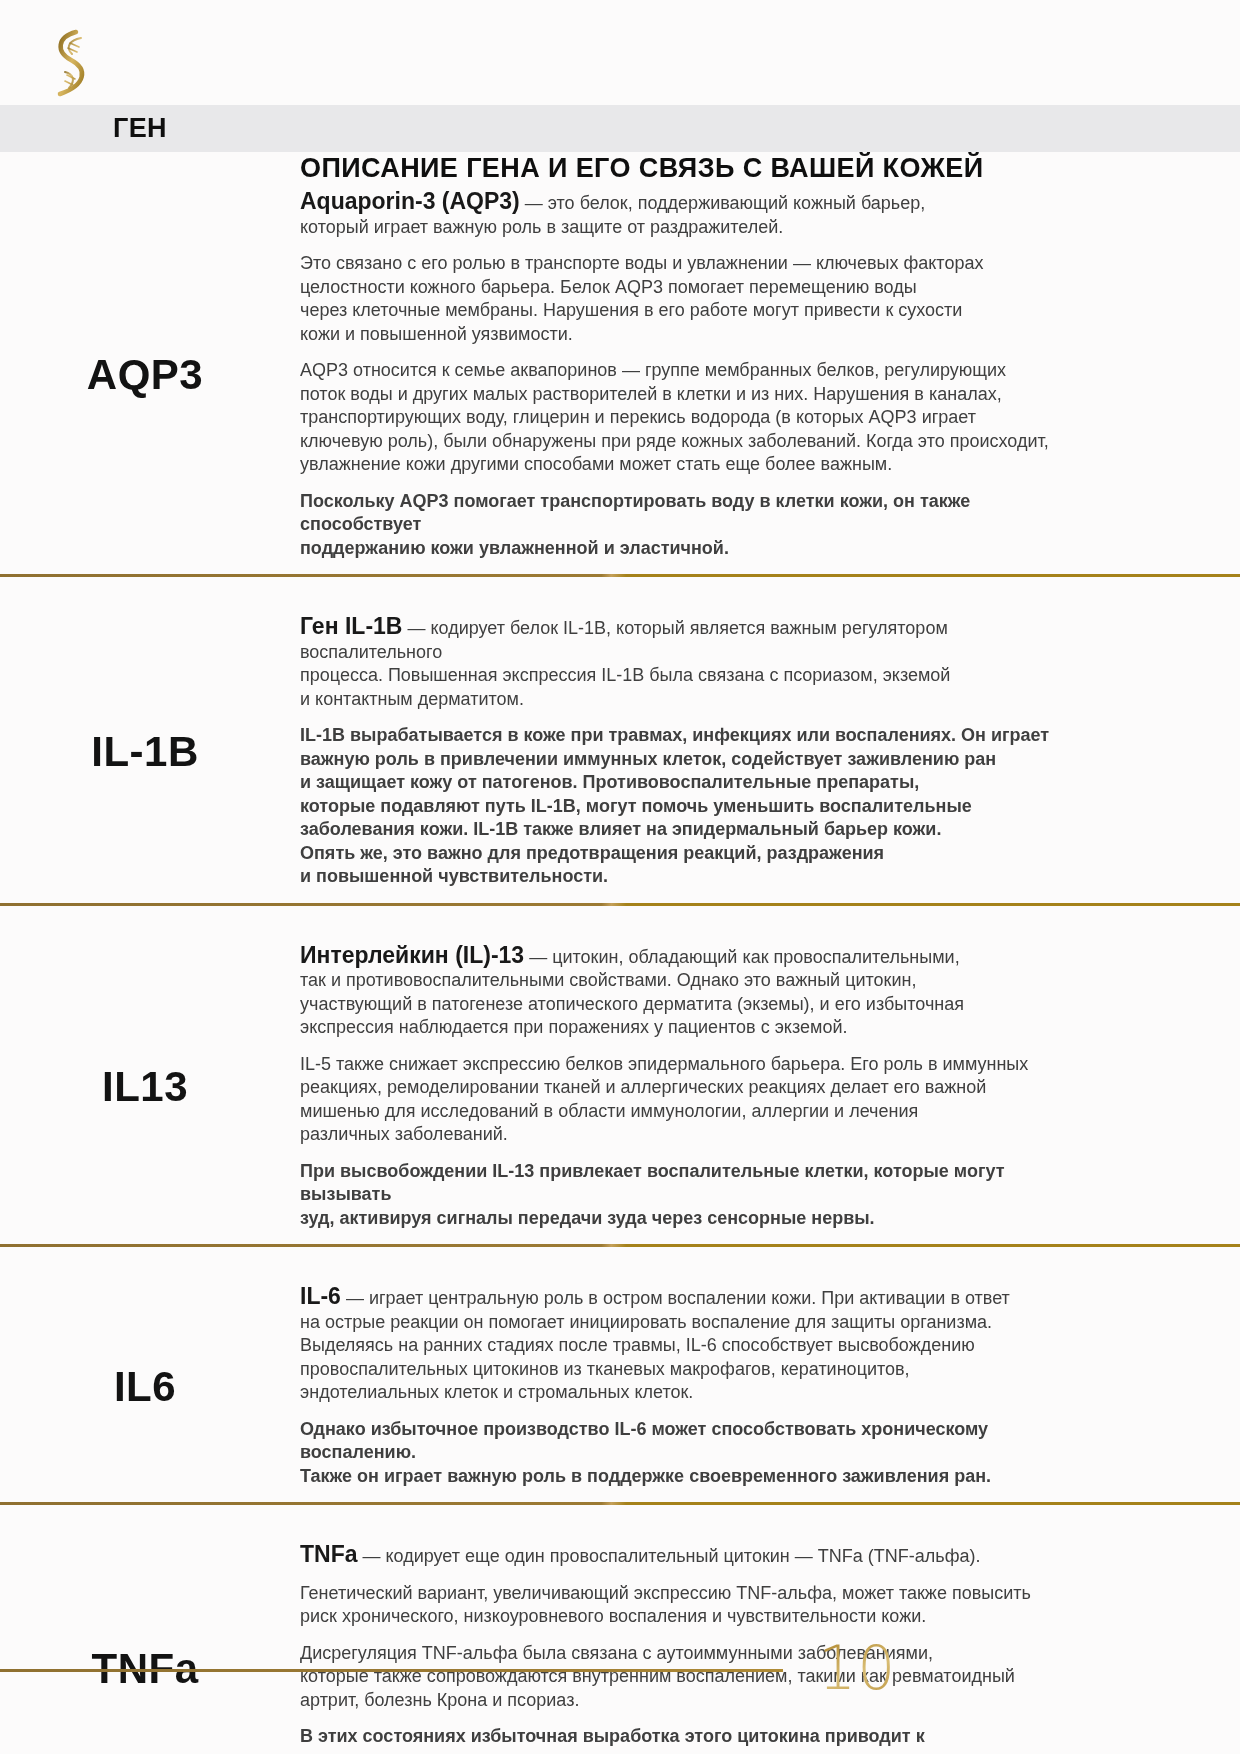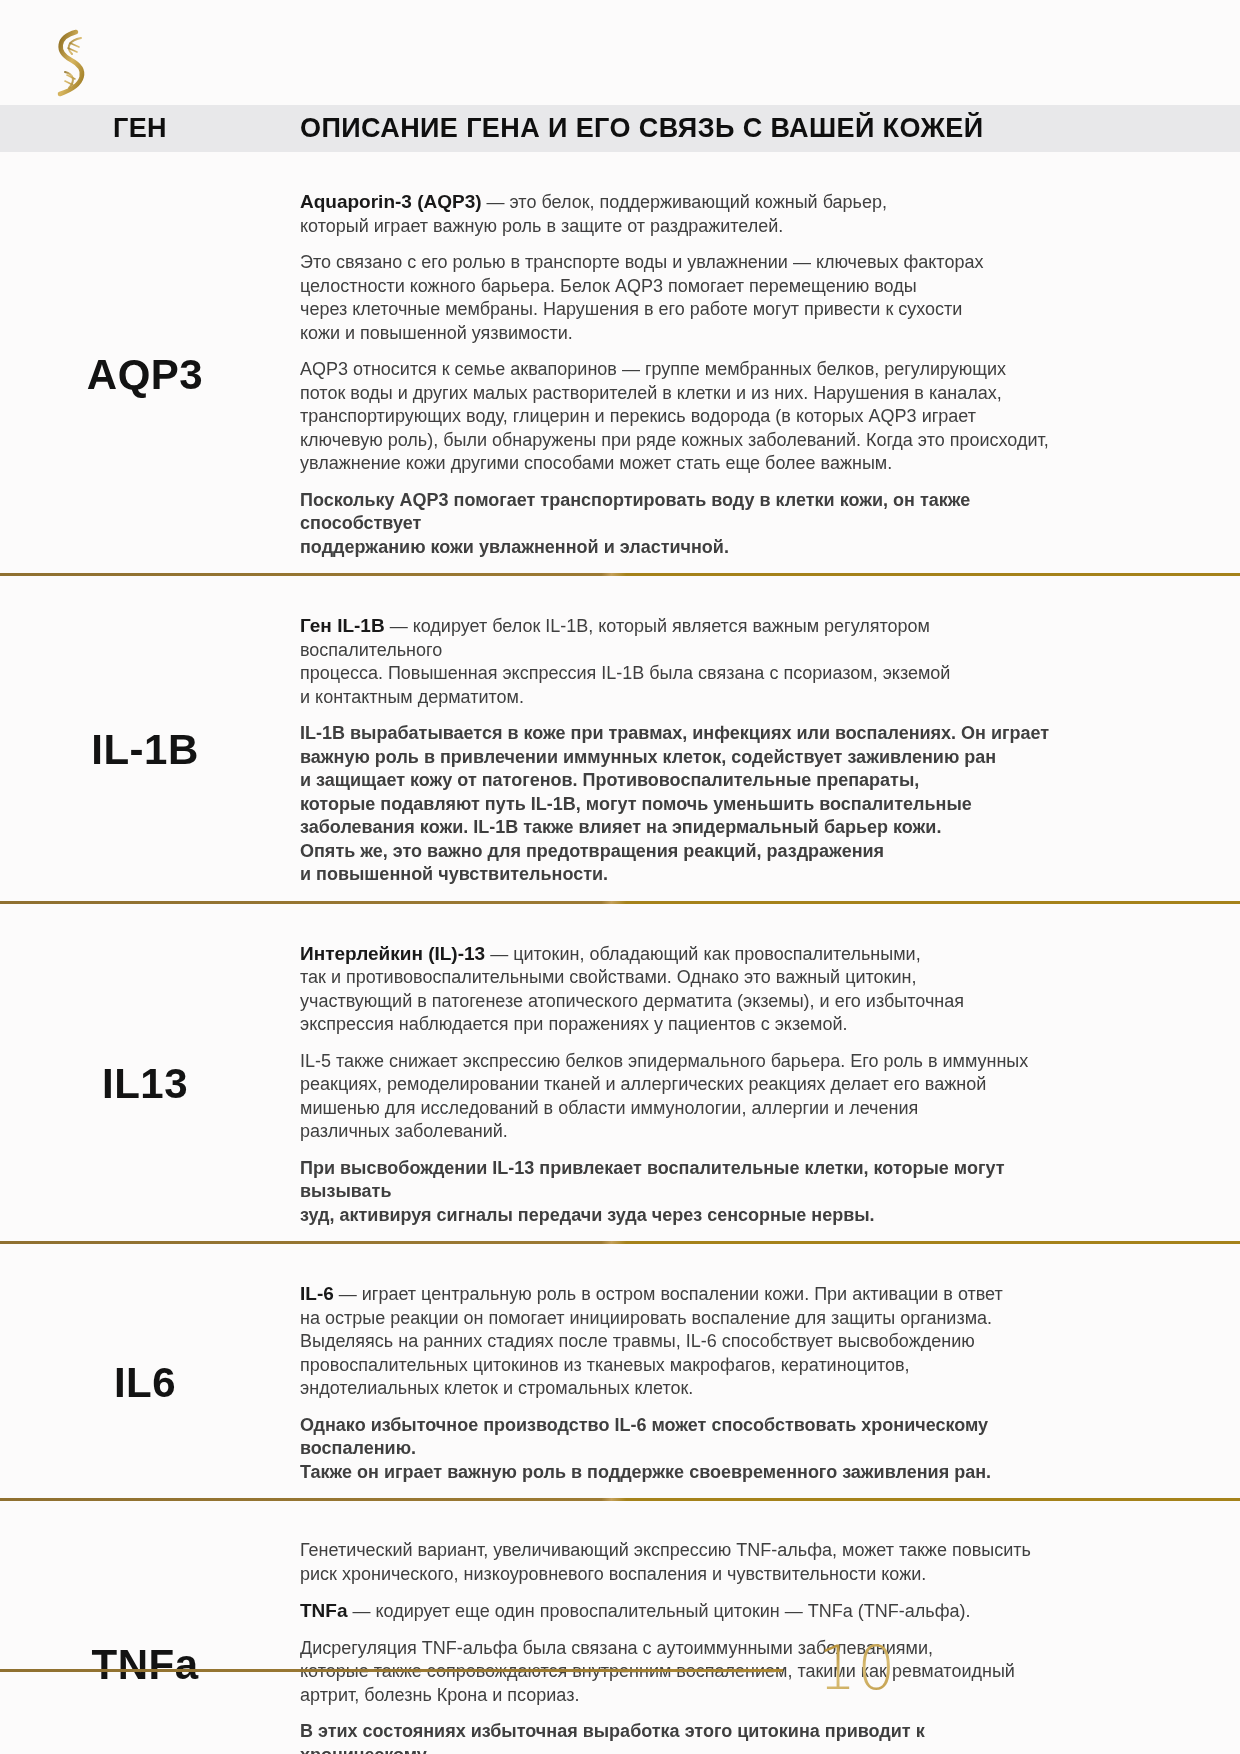--- a/index.html
+++ b/index.html
@@ -22,21 +22,21 @@
   .header-band{
     position:absolute;left:0;top:105px;width:1240px;height:47px;
     background:#e8e8ea;
   }
   .header-band .col-gene,
   .header-band .col-desc{
     position:absolute;top:0;height:47px;line-height:47px;
     font-weight:700;font-size:27px;color:#0f0f0f;letter-spacing:.4px;
   }
   .header-band .col-gene{left:113px;}
-  .header-band .col-desc{left:300px;}
+  .header-band .col-desc{left:300px;margin-top:40px;}
   
   .gene-table{position:absolute;left:0;top:152px;width:1240px;}
   .row{
     display:flex;
     box-sizing:border-box;
     padding:38px 0 14px 0;
   }
   .gene-col{
     width:290px;flex:0 0 290px;
     display:flex;align-items:center;justify-content:center;
@@ -47,21 +47,21 @@
   .desc-col{
     width:750px;flex:0 0 750px;margin-left:10px;
   }
   .para{
     margin:0 0 13px 0;
     font-size:18px;line-height:23.5px;color:#3f3f3f;
     white-space:pre-line;
   }
   .para:last-child{margin-bottom:0;font-weight:bold;}
   .lead{
-    font-weight:700;font-size:19px;color:#191919;
+    font-weight:700;font-size:23px;color:#191919;
   }
   .divider{
     width:1240px;height:3px;
     background:linear-gradient(100deg,#8f7030 0%,#9c7a33 48.5%,#c4a05a 49.3%,#a5821a 50.5%,#a5821a 100%);
   }
   
   .row-aqp3{min-height:404px;}
   .row-il1b{min-height:283px;}
   .row-il13{min-height:311px;}
   .row-il6{min-height:223px;}
@@ -183,23 +183,23 @@
 Также он играет важную роль в поддержке своевременного заживления ран.</span></p>
       </div>
     </section>
     <div class="divider"></div>
 
     <section class="row row-tnfa">
       <div class="gene-col">
         <span class="gene-label">TNFa</span>
       </div>
       <div class="desc-col">
+        <p class="para"><b class="lead">TNFa</b><span> — кодирует еще один провоспалительный цитокин — TNFa (TNF-альфа).</span></p>
         <p class="para"><span>Генетический вариант, увеличивающий экспрессию TNF-альфа, может также повысить
 риск хронического, низкоуровневого воспаления и чувствительности кожи.</span></p>
-        <p class="para"><b class="lead">TNFa</b><span> — кодирует еще один провоспалительный цитокин — TNFa (TNF-альфа).</span></p>
         <p class="para"><span>Дисрегуляция TNF-альфа была связана с аутоиммунными заболеваниями,
 которые также сопровождаются внутренним воспалением, такими как ревматоидный
 артрит, болезнь Крона и псориаз.</span></p>
         <p class="para"><span>В этих состояниях избыточная выработка этого цитокина приводит к хроническому
 воспалению, что, в свою очередь, вызывает повреждение тканей.</span></p>
       </div>
     </section>
 
   </div>
 

